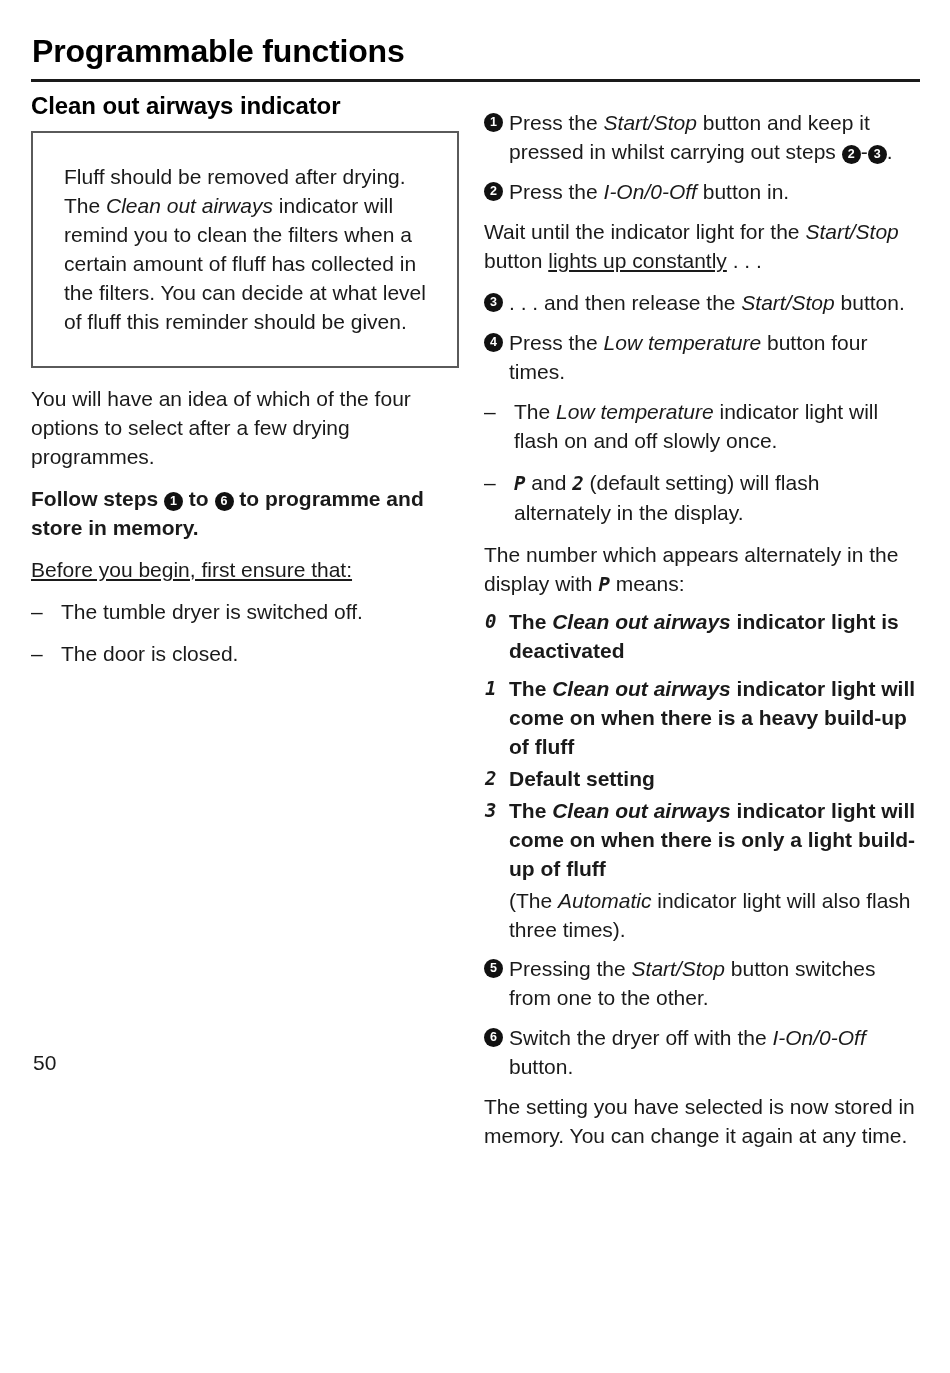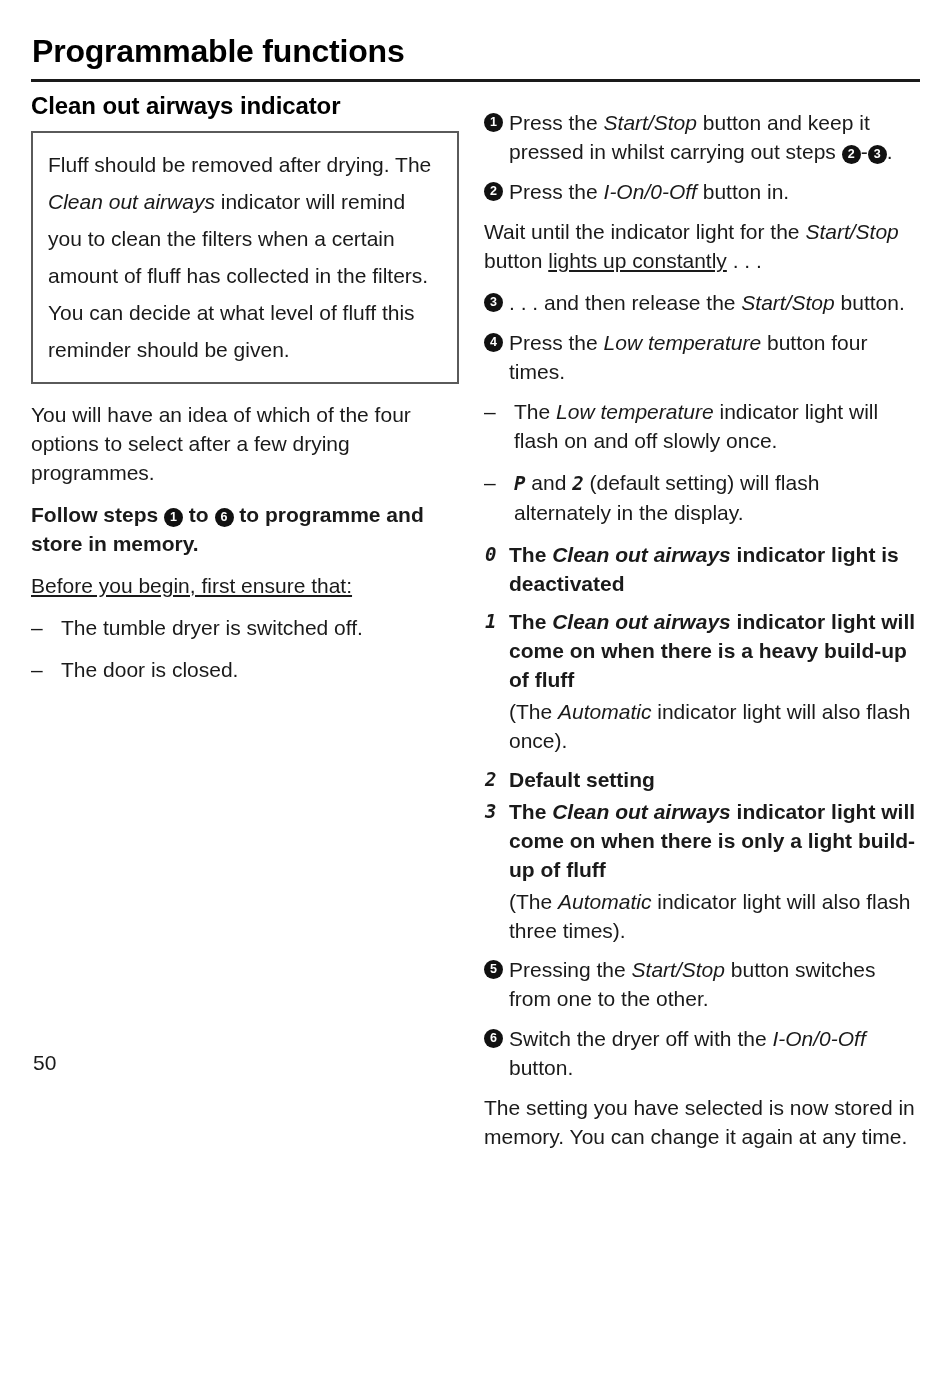--- a/index.html
+++ b/index.html
@@ -82,22 +82,22 @@
   
   .infobox {
     border: 2px solid #5a5a5a;
     padding: 13px 15px 14px 15px;
     margin: 0 0 16px 0;
     box-sizing: border-box;
     width: 428px;
   }
   .infobox p {
     font-size: 21px;
-    line-height: 37px;
-    margin: 0;
+    line-height: 29px;
+    margin: 16px;
     color: #1a1a1a;
   }
 
   
   .dash-item {
     position: relative;
     font-size: 21px;
     line-height: 29px;
     padding-left: 30px;
     margin: 0 0 13px 0;
@@ -238,30 +238,30 @@
     </div>
 
     <div class="dash-item">
       <span class="dash">–</span><span>The </span><span class="ital">Low temperature</span><span> indicator light will flash on and off slowly once.</span>
     </div>
 
     <div class="dash-item">
       <span class="dash">–</span><span class="lcd">P</span><span> and </span><span class="lcd">2</span><span> (default setting) will flash alternately in the display.</span>
     </div>
 
+    <p class="body tight"><span>The number which appears alternately in the display with </span><span class="lcd">P</span><span> means:</span></p>
 
     <div class="digit-item">
       <span class="dmark lcd">0</span><span>The </span><span class="bolditalic">Clean out airways</span><span> indicator light is deactivated</span>
     </div>
     <div class="spacer-sm"></div>
 
     <div class="digit-item">
       <span class="dmark lcd">1</span><span>The </span><span class="bolditalic">Clean out airways</span><span> indicator light will come on when there is a heavy build-up of fluff</span>
     </div>
-    <div class="sub-note"><span>(The </span><span class="ital">Automatic</span><span> indicator light will also flash once).</span></div>
 
     <div class="digit-item">
       <span class="dmark lcd">2</span><span>Default setting</span>
     </div>
 
     <div class="digit-item">
       <span class="dmark lcd">3</span><span>The </span><span class="bolditalic">Clean out airways</span><span> indicator light will come on when there is only a light build-up of fluff</span>
     </div>
     <div class="sub-note"><span>(The </span><span class="ital">Automatic</span><span> indicator light will also flash three times).</span></div>
 

